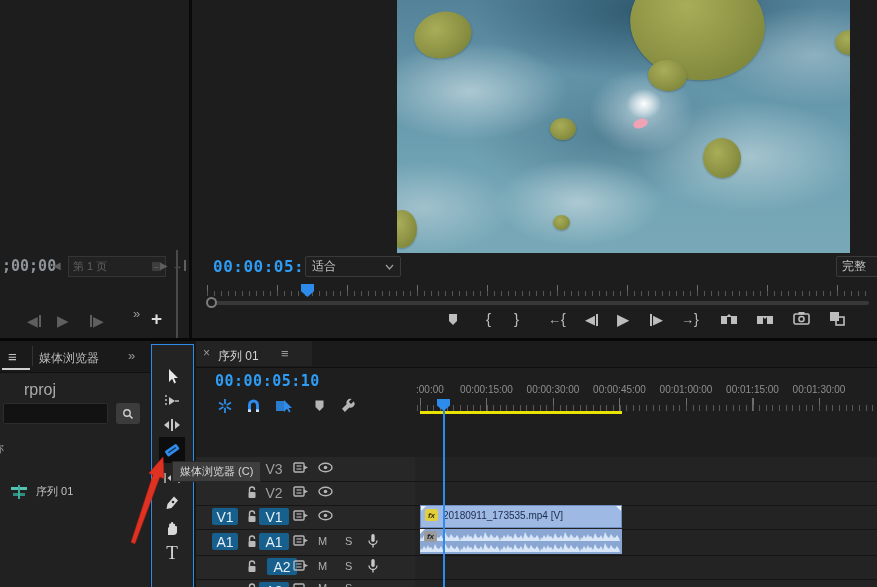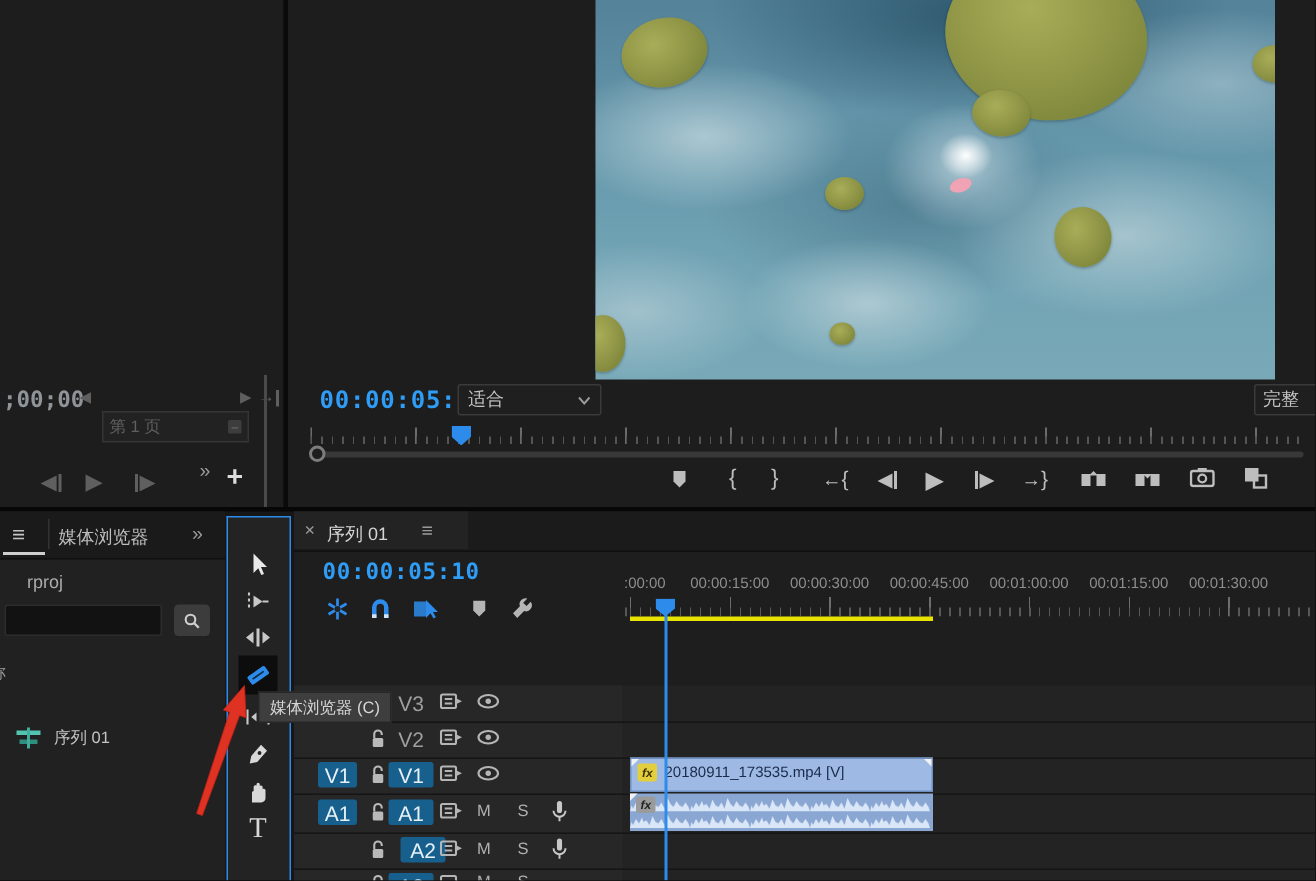--- a/index.html
+++ b/index.html
@@ -52,21 +52,21 @@
     <div class="lilypad" style="left:306px;top:138px;width:38px;height:40px;transform:rotate(-8deg);"></div>
     <div class="lilypad" style="left:-10px;top:210px;width:30px;height:38px;"></div>
     <div class="lilypad" style="left:156px;top:215px;width:17px;height:15px;"></div>
     <div class="lilypad" style="left:438px;top:30px;width:30px;height:25px;"></div>
     <div class="abs" style="left:236px;top:119px;width:15px;height:9px;border-radius:50%;background:#efa3b4;transform:rotate(-18deg);"></div>
   </div>
 
   <div class="abs tc" style="left:2px;top:257px;font-size:15px;color:#8f9499;">;00;00</div>
   <div class="abs dim" style="left:53px;top:260px;font-size:10px;">◀</div>
   <div class="abs row dim" style="left:68px;top:256px;width:88px;height:19px;border:1px solid #353535;background:#222;
-              padding:0 4px;justify-content:space-between;margin-top:18px;">
+              padding:0 4px;justify-content:space-between;">
     <span style="font-size:11px;">第 1 页</span>
     <span style="width:9px;height:9px;background:#3d3d3d;border-radius:1px;display:flex;align-items:center;justify-content:center;font-size:8px;color:#777;">–</span>
   </div>
   <div class="abs dim" style="left:160px;top:260px;font-size:10px;">▶</div>
   <div class="abs row dim" style="left:172px;top:259px;font-size:11px;">
     <span>→</span>
       <span style="width:2px;height:11px;background:#5f5f5f;margin-left:1px;"></span>
   </div>
   <div class="abs row dim" style="left:27px;top:313px;font-size:14px;">
     <span>◀</span>
@@ -156,21 +156,21 @@
 
   <div class="abs" style="left:0;top:338px;width:877px;height:3px;background:#070707;"></div>
 
   <div class="abs" style="left:0;top:341px;width:150px;height:246px;background:#212121;">
     <div class="abs" style="left:0;top:0;width:150px;height:31px;background:#1a1a1a;border-bottom:1px solid #101010;"></div>
     <div class="abs" style="left:8px;top:7px;font-size:15px;color:#c3c3c3;">≡</div>
     <div class="abs" style="left:2px;top:27px;width:28px;height:2px;background:#cfcfcf;"></div>
     <div class="abs" style="left:32px;top:5px;width:1px;height:20px;background:#333;"></div>
     <div class="abs" style="left:39px;top:9px;font-size:12px;color:#bdbdbd;">媒体浏览器</div>
     <div class="abs" style="left:128px;top:7px;font-size:13px;color:#9a9a9a;">»</div>
-    <div class="abs" style="left:18px;top:40px;font-size:12px;color:#ababab;">rproj</div>
+    <div class="abs" style="left:0;top:40px;font-size:16px;color:#ababab;padding-left:24px;">rproj</div>
     <div class="abs" style="left:3px;top:62px;width:105px;height:21px;background:#121212;border:1px solid #2d2d2d;border-radius:2px;box-sizing:border-box;"></div>
     <div class="abs" style="left:116px;top:62px;width:24px;height:21px;background:#3c3c3c;border-radius:3px;display:flex;align-items:center;justify-content:center;">
       <svg width="12" height="12" viewBox="0 0 12 12">
         <circle cx="5" cy="5" r="3.2" fill="none" stroke="#cfcfcf" stroke-width="1.4"></circle>
         <line x1="7.5" y1="7.5" x2="10.5" y2="10.5" stroke="#cfcfcf" stroke-width="1.6"></line>
         </svg>
     </div>
     <div class="abs" style="left:0;top:100px;width:12px;height:16px;overflow:hidden;">
       <span style="position:relative;left:-7px;font-size:11px;color:#9a9a9a;">称</span>
     </div>

